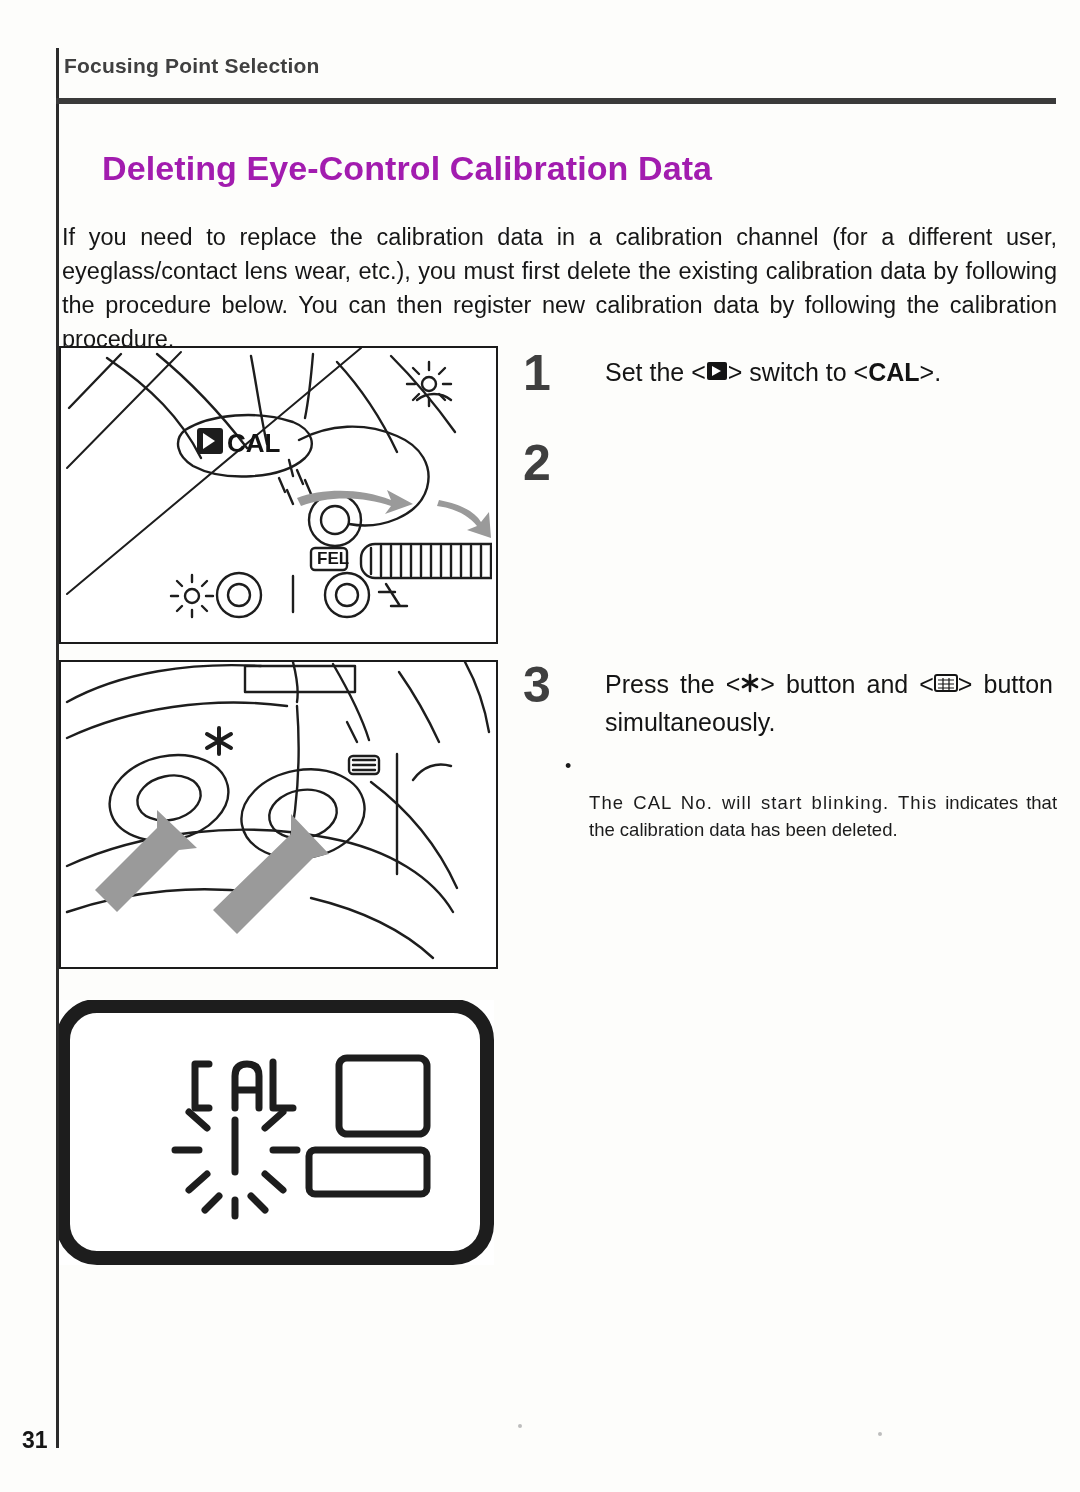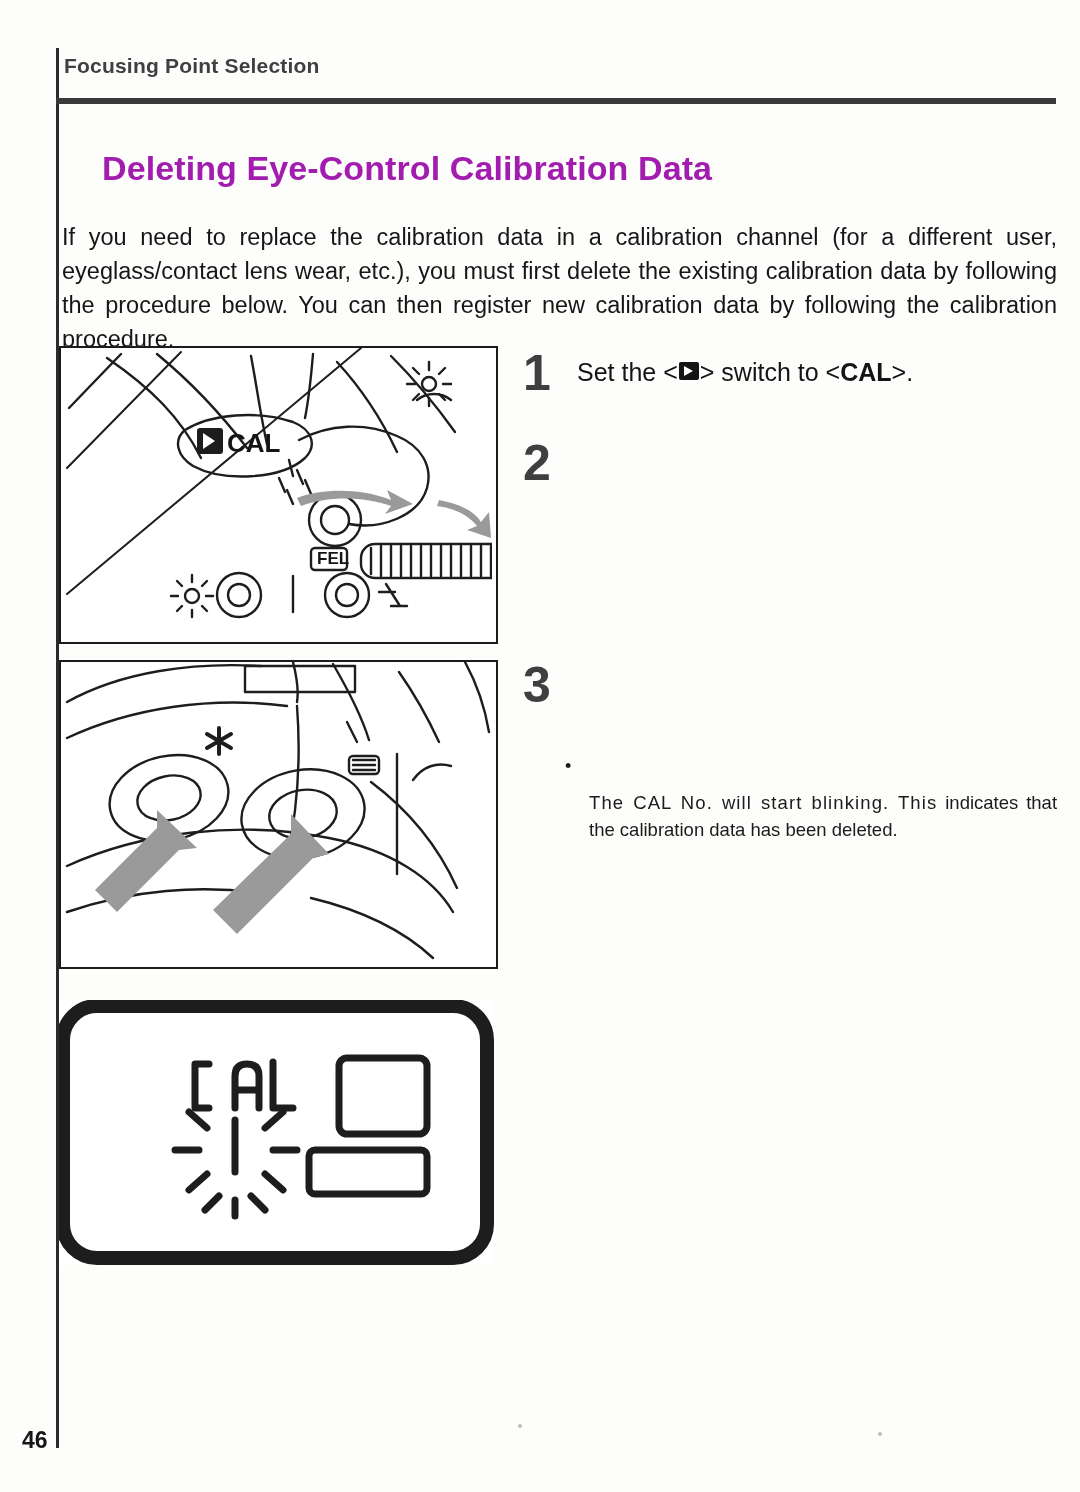--- a/index.html
+++ b/index.html
@@ -91,21 +91,21 @@
     position: absolute;
     left: 0;
     top: -6px;
     font-size: 50px;
     font-weight: bold;
     color: #3f3f3f;
     line-height: 1;
     font-family: "Liberation Sans", sans-serif;
   }
   .step .txt {
-    margin-left: 54px;
+    margin-left: 82px;
     font-size: 25px;
     line-height: 36px;
     text-align: justify;
   }
   #step1 { left: 523px; top: 354px; width: 530px; }
   #step2 { left: 523px; top: 444px; width: 530px; }
   #step3 { left: 523px; top: 666px; width: 530px; }
 
   .bullet {
     position: absolute;
@@ -297,26 +297,36 @@
           </svg></span><span>&gt; switch to &lt;</span><span style="font-weight:bold">CAL</span><span>&gt;.</span>
     </div>
   </div>
 
   <div class="step" id="step2">
     <span class="num">2</span>
   </div>
 
   <div class="step" id="step3">
     <span class="num">3</span>
+    <div class="txt">
+      <span>Press the &lt;</span><span class="inline-icon"><svg width="20" height="20" viewBox="0 0 20 20">
+            <g stroke="#141414" stroke-width="2.6" stroke-linecap="round">
+              <path d="M10 2 v16 M3 6 l14 8 M17 6 l-14 8"></path>
+            </g>
+          </svg></span><span>&gt; button and &lt;</span><span class="inline-icon"><svg width="24" height="20" viewBox="0 0 24 20">
+            <rect x="1" y="2" width="22" height="16" rx="2" fill="none" stroke="#141414" stroke-width="2"></rect>
+            <path d="M4 7 h16 M4 11 h16 M4 15 h16 M9 5 v12 M15 5 v12" stroke="#141414" stroke-width="1.2"></path>
+          </svg></span><span>&gt; button simultaneously.</span>
+    </div>
   </div>
 
   <div class="bullet">
     <span class="dot">•</span>
     <span class="btxt">
       <span class="lead">The CAL No. will start blinking. This</span>
       <span>indicates that the calibration data has been deleted.</span>
     </span>
   </div>
 
-  <div class="page-num">46</div>
+  <div class="page-num">31</div>
   <div class="foot-dot" style="left:518px; top:1424px;"></div>
   <div class="foot-dot" style="left:878px; top:1432px;"></div>
 </div>
 
 </body></html>

